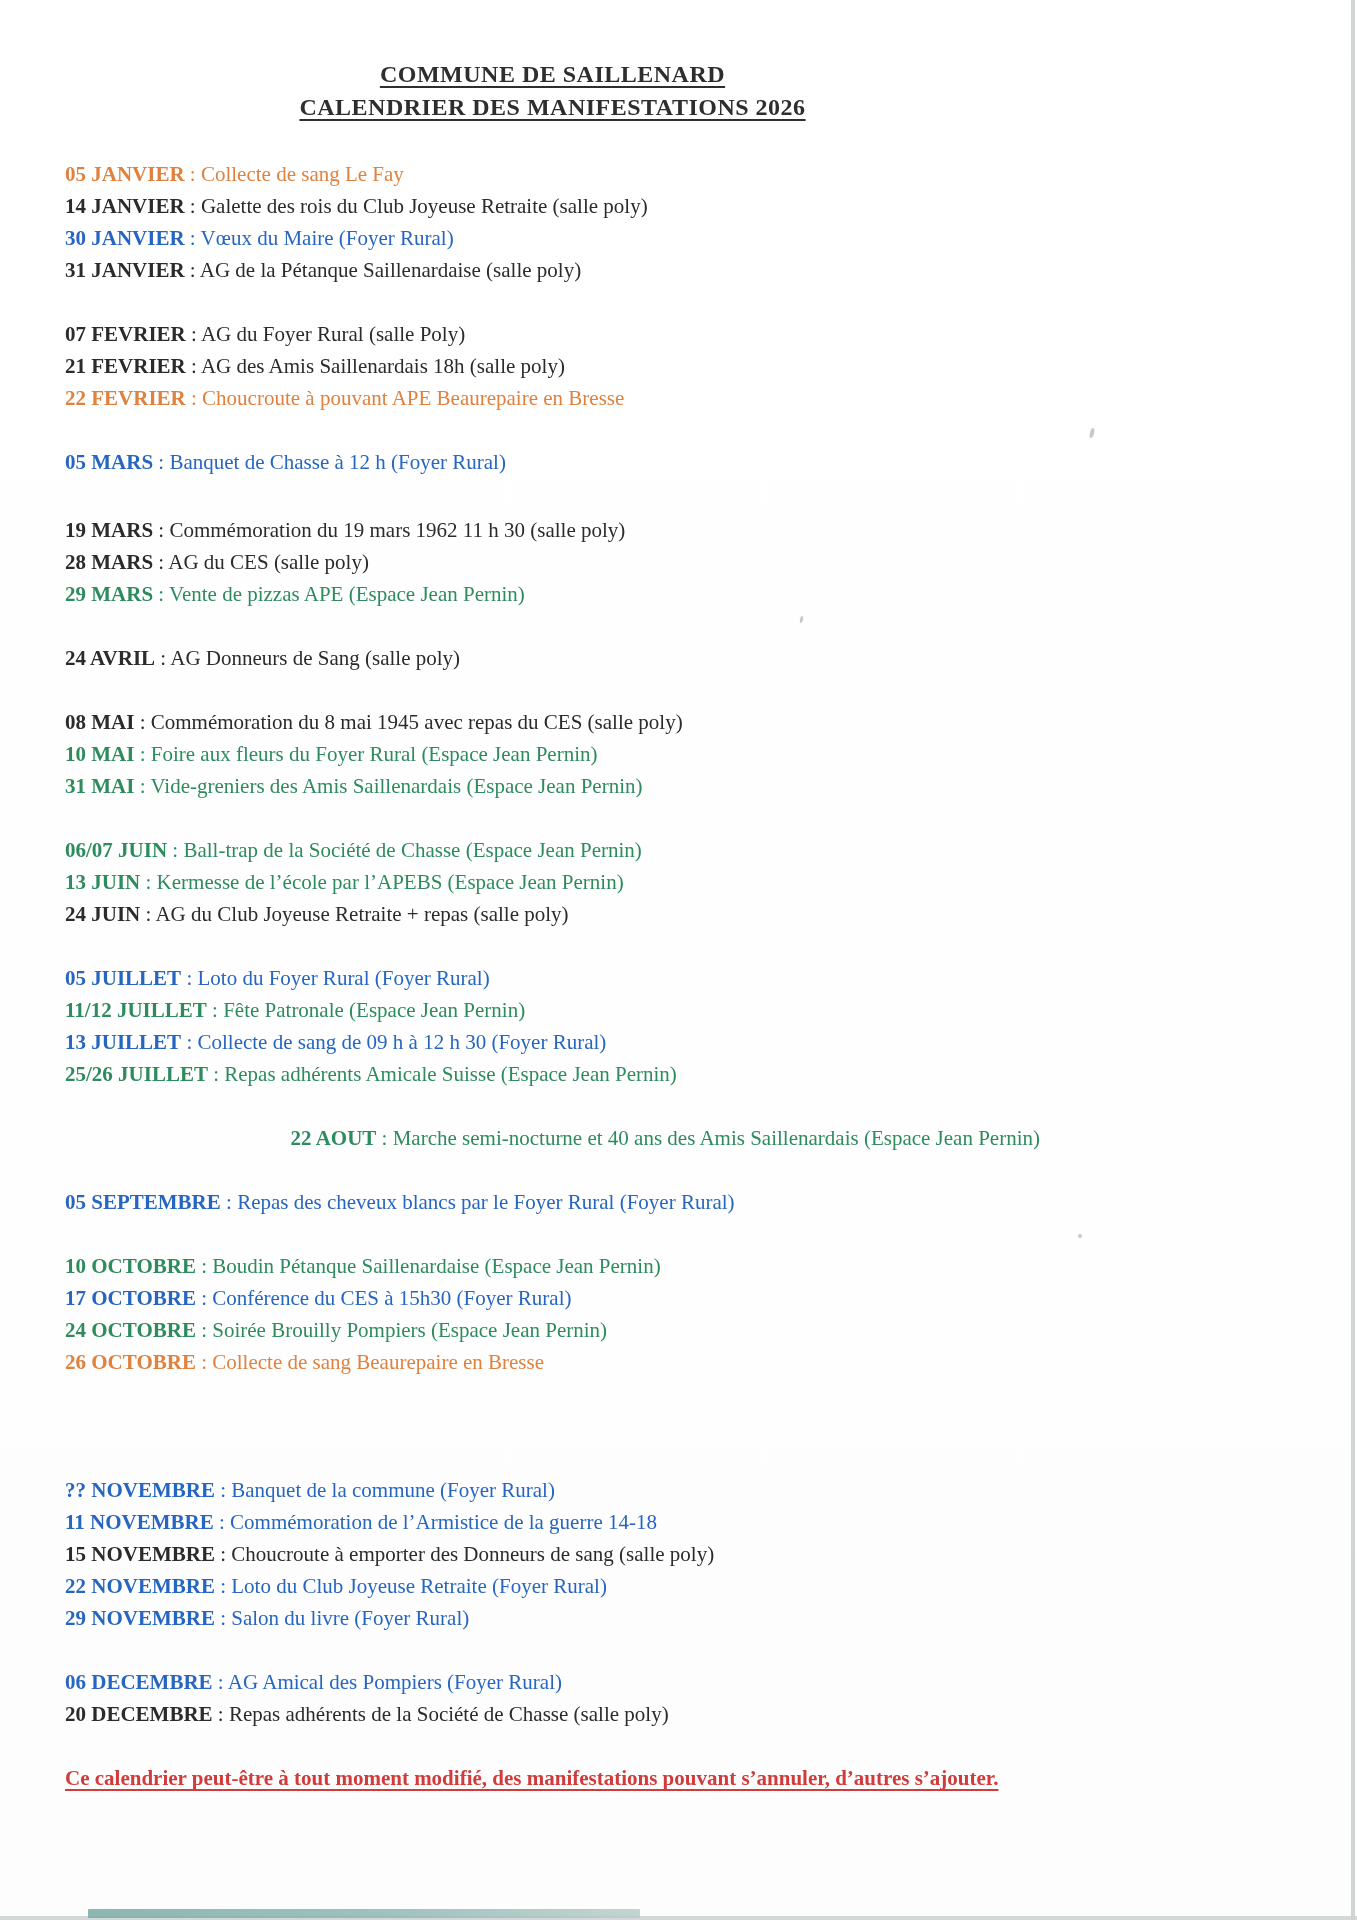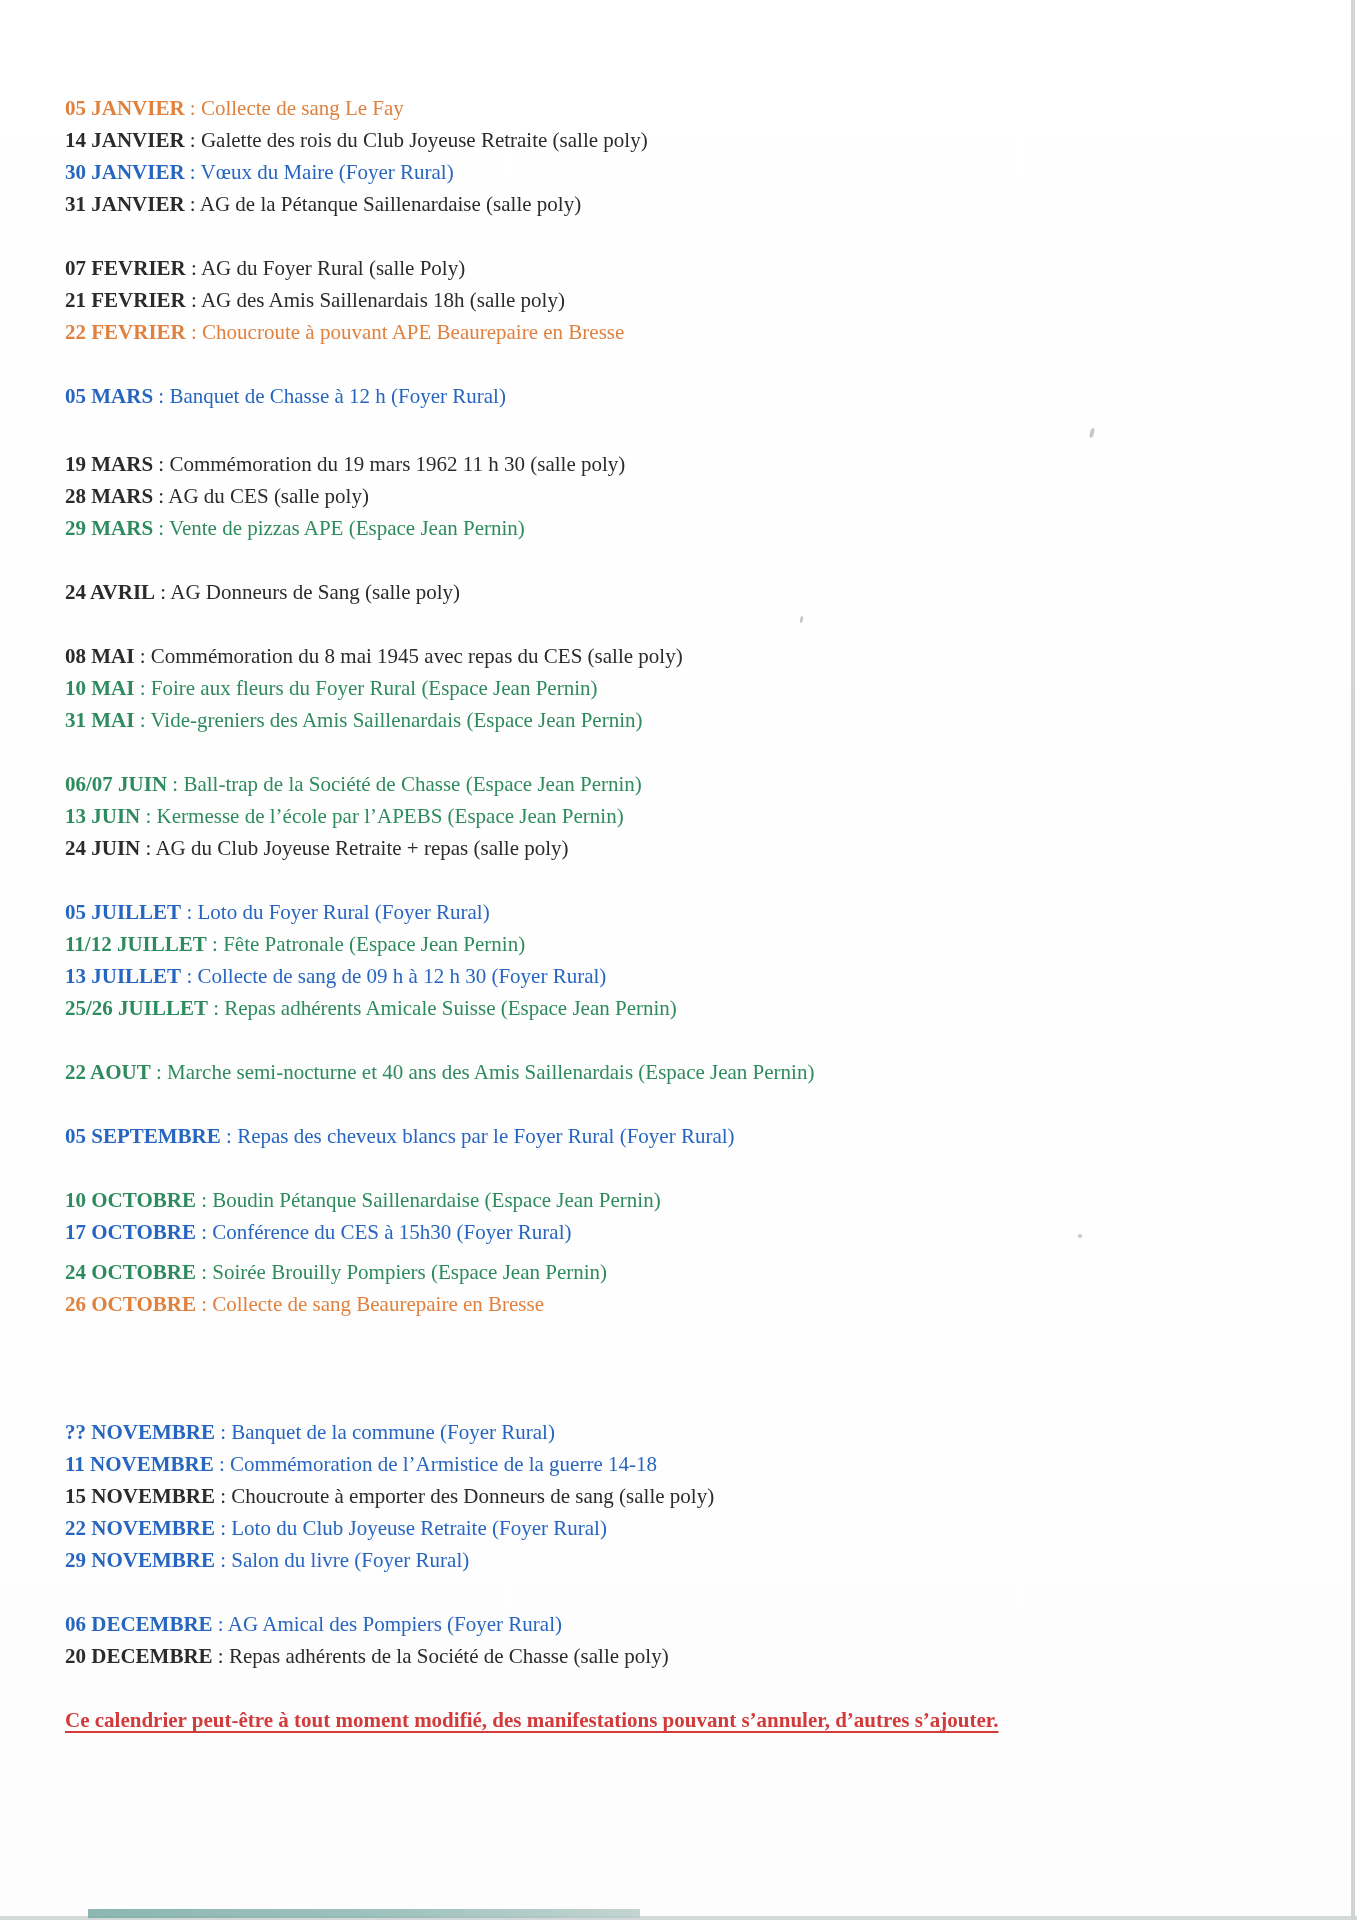--- a/index.html
+++ b/index.html
@@ -90,20 +90,24 @@
   .speck-1 { left: 1090px; top: 428px; width: 4px; height: 10px; transform: rotate(15deg); }
   .speck-2 { left: 800px; top: 616px; width: 3px; height: 7px; transform: rotate(10deg); }
   .speck-3 { left: 1078px; top: 1234px; width: 4px; height: 4px; }
 </style>
 </head>
 <body>
 
 <div class="sheet">
   <div class="content">
 
+    <div class="title-block">
+      <p class="title-line">COMMUNE DE SAILLENARD</p>
+      <p class="title-line">CALENDRIER DES MANIFESTATIONS 2026</p>
+    </div>
 
     <div class="events">
         <div class="group">
           <p class="line" style="color: rgb(224, 129, 62);"><span class="date">05 JANVIER</span><span> : </span><span>Collecte de sang Le Fay</span></p>
           <p class="line" style="color: rgb(43, 43, 45);"><span class="date">14 JANVIER</span><span> : </span><span>Galette des rois du Club Joyeuse Retraite (salle poly)</span></p>
           <p class="line" style="color: rgb(39, 102, 192);"><span class="date">30 JANVIER</span><span> : </span><span>Vœux du Maire (Foyer Rural)</span></p>
           <p class="line" style="color: rgb(43, 43, 45);"><span class="date">31 JANVIER</span><span> : </span><span>AG de la Pétanque Saillenardaise (salle poly)</span></p>
         </div>
         <div class="group">
           <p class="line" style="color: rgb(43, 43, 45);"><span class="date">07 FEVRIER</span><span> : </span><span>AG du Foyer Rural (salle Poly)</span></p>
@@ -129,29 +133,29 @@
           <p class="line" style="color: rgb(46, 139, 94);"><span class="date">13 JUIN</span><span> : </span><span>Kermesse de l’école par l’APEBS (Espace Jean Pernin)</span></p>
           <p class="line" style="color: rgb(43, 43, 45);"><span class="date">24 JUIN</span><span> : </span><span>AG du Club Joyeuse Retraite + repas (salle poly)</span></p>
         </div>
         <div class="group">
           <p class="line" style="color: rgb(39, 102, 192);"><span class="date">05 JUILLET</span><span> : </span><span>Loto du Foyer Rural (Foyer Rural)</span></p>
           <p class="line" style="color: rgb(46, 139, 94);"><span class="date">11/12 JUILLET</span><span> : </span><span>Fête Patronale (Espace Jean Pernin)</span></p>
           <p class="line" style="color: rgb(39, 102, 192);"><span class="date">13 JUILLET</span><span> : </span><span>Collecte de sang de 09 h à 12 h 30 (Foyer Rural)</span></p>
           <p class="line" style="color: rgb(46, 139, 94);"><span class="date">25/26 JUILLET</span><span> : </span><span>Repas adhérents Amicale Suisse (Espace Jean Pernin)</span></p>
         </div>
         <div class="group">
-          <p class="line" style="color: rgb(46, 139, 94);"><span class="date">22 AOUT</span><span> : </span><span>Marche semi-nocturne et 40 ans des Amis Saillenardais (Espace Jean Pernin)</span></p>
+          <p class="line" style="color: rgb(46, 139, 94); text-align: right;"><span class="date">22 AOUT</span><span> : </span><span>Marche semi-nocturne et 40 ans des Amis Saillenardais (Espace Jean Pernin)</span></p>
         </div>
         <div class="group">
           <p class="line" style="color: rgb(39, 102, 192);"><span class="date">05 SEPTEMBRE</span><span> : </span><span>Repas des cheveux blancs par le Foyer Rural (Foyer Rural)</span></p>
         </div>
         <div class="group">
           <p class="line" style="color: rgb(46, 139, 94);"><span class="date">10 OCTOBRE</span><span> : </span><span>Boudin Pétanque Saillenardaise (Espace Jean Pernin)</span></p>
           <p class="line" style="color: rgb(39, 102, 192);"><span class="date">17 OCTOBRE</span><span> : </span><span>Conférence du CES à 15h30 (Foyer Rural)</span></p>
-          <p class="line" style="color: rgb(46, 139, 94); margin-top: 8px;"><span class="date">24 OCTOBRE</span><span> : </span><span>Soirée Brouilly Pompiers (Espace Jean Pernin)</span></p>
+          <p class="line" style="color: rgb(46, 139, 94);"><span class="date">24 OCTOBRE</span><span> : </span><span>Soirée Brouilly Pompiers (Espace Jean Pernin)</span></p>
           <p class="line" style="color: rgb(224, 129, 62);"><span class="date">26 OCTOBRE</span><span> : </span><span>Collecte de sang Beaurepaire en Bresse</span></p>
         </div>
         <div class="group extra-gap">
           <p class="line" style="color: rgb(39, 102, 192);"><span class="date">?? NOVEMBRE</span><span> : </span><span>Banquet de la commune (Foyer Rural)</span></p>
           <p class="line" style="color: rgb(39, 102, 192);"><span class="date">11 NOVEMBRE</span><span> : </span><span>Commémoration de l’Armistice de la guerre 14-18</span></p>
           <p class="line" style="color: rgb(43, 43, 45);"><span class="date">15 NOVEMBRE</span><span> : </span><span>Choucroute à emporter des Donneurs de sang (salle poly)</span></p>
           <p class="line" style="color: rgb(39, 102, 192);"><span class="date">22 NOVEMBRE</span><span> : </span><span>Loto du Club Joyeuse Retraite (Foyer Rural)</span></p>
           <p class="line" style="color: rgb(39, 102, 192);"><span class="date">29 NOVEMBRE</span><span> : </span><span>Salon du livre (Foyer Rural)</span></p>
         </div>
         <div class="group">

